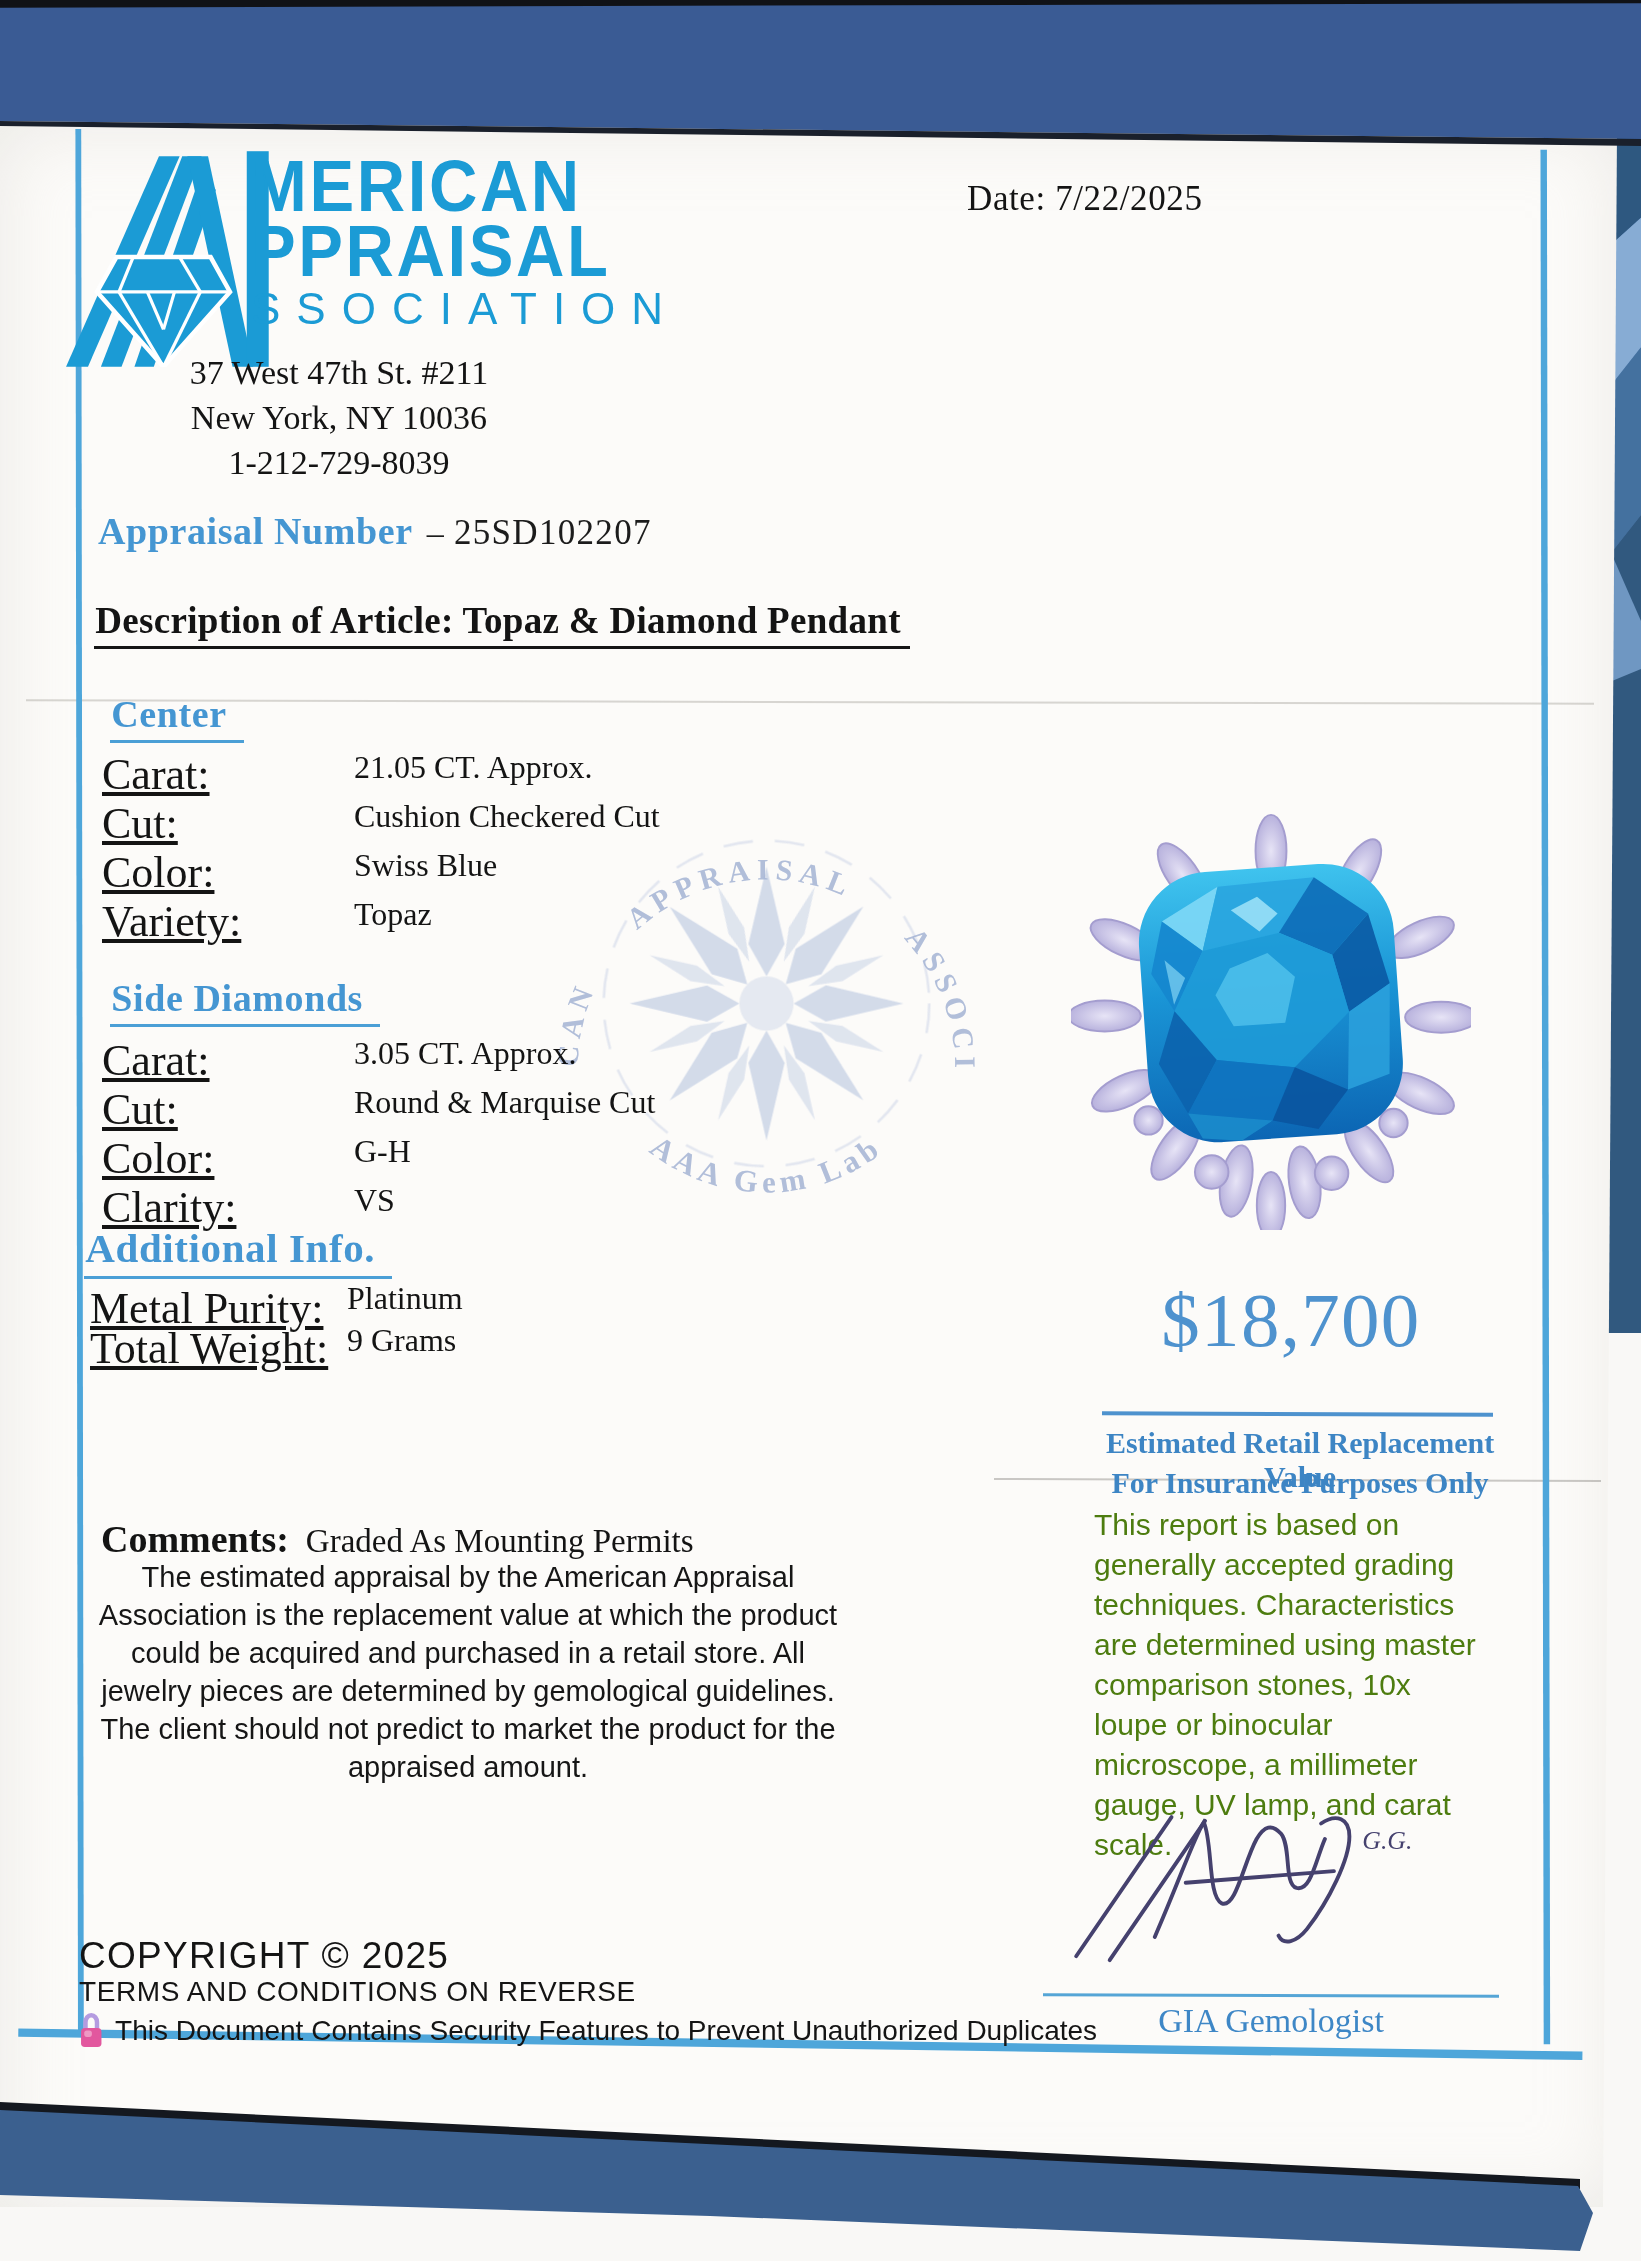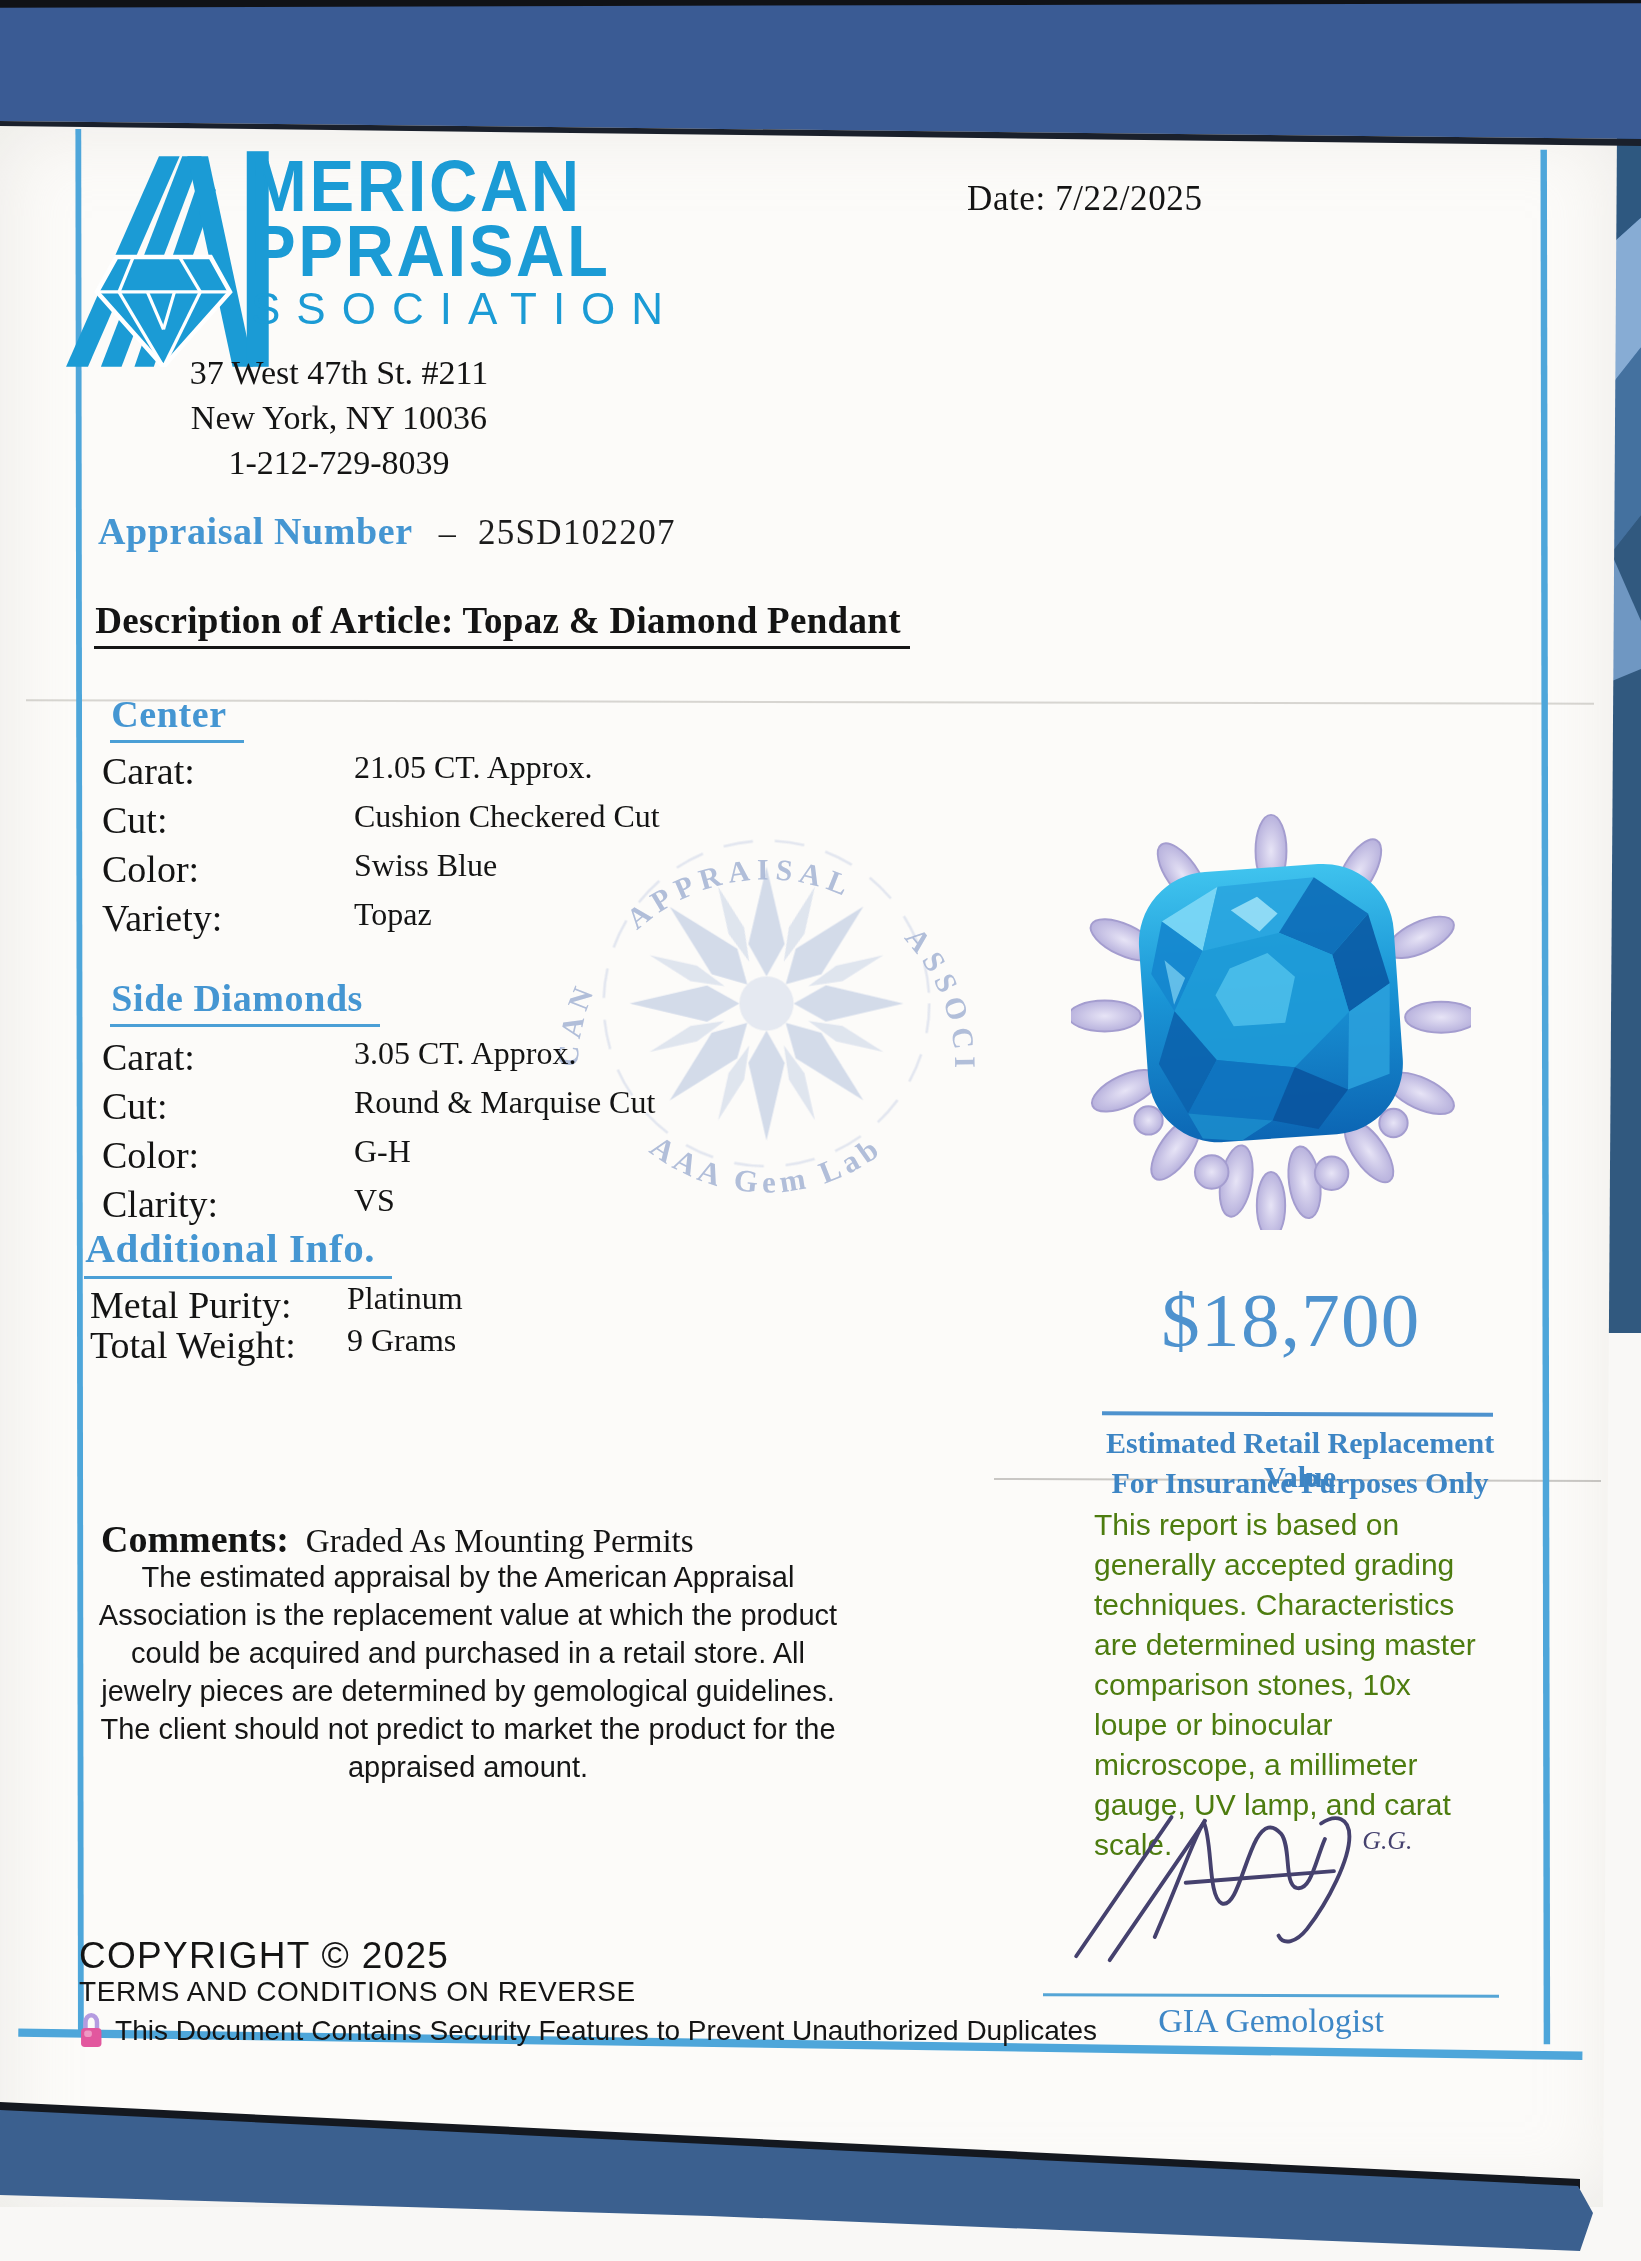--- a/index.html
+++ b/index.html
@@ -24,21 +24,21 @@
   .sans{font-family:"Liberation Sans",sans-serif;}
   .date{font-size:35px;letter-spacing:0.6px;}
   .addr{width:426px;text-align:center;font-size:34px;line-height:45px;}
   .appr-line{display:flex;align-items:baseline;}
   .appr-label{font-size:38px;font-weight:bold;color:#4596d2;letter-spacing:0.6px;}
   .appr-sep{font-size:34px;color:#1c1c1c;margin-left:14px;}
   .appr-value{font-size:35px;color:#1c1c1c;margin-left:10.3px;letter-spacing:1.3px;}
   .descr{font-size:37px;font-weight:bold;border-bottom:3.9px solid #151515;padding:0 9px 3.9px 1.3px;letter-spacing:0.3px;}
   .sec-head{display:inline-block;font-size:38px;font-weight:bold;color:#4596d2;border-bottom:3.2px solid #4b9fd6;padding:0 17px 3.9px 1.3px;letter-spacing:0.6px;}
   .sec-head.big{font-size:41px;}
-  .row-label{font-size:38px;}
+  .row-label{font-size:44px;text-decoration:underline;}
   .row-value{font-size:32px;}
   .amount{width:400px;text-align:center;font-size:77px;color:#4e92ce;letter-spacing:1.3px;}
   .val-line{height:3.9px;background:#4e92ce;}
   .val-cap{width:426px;text-align:center;font-size:30px;font-weight:bold;color:#3d85c4;}
   .comments-line{display:flex;align-items:baseline;margin-top:40px;}
   .comments-label{font-size:38px;font-weight:bold;}
   .comments-sum{font-size:33px;margin-left:17px;}
   .body-par{font-size:29px;line-height:38px;color:#161616;}
   .note-par{font-size:30px;line-height:40px;color:#4d7c0f;}
   .copyright{font-size:37px;letter-spacing:1.3px;}
@@ -112,21 +112,21 @@
   </div>
 
   <div class="abs date serif" style="left:967px;top:179px;">Date: 7/22/2025</div>
 
   <div class="abs addr serif" style="left:126px;top:350px;">
     <div>37 West 47th St. #211</div>
     <div>New York, NY 10036</div>
     <div>1-212-729-8039</div>
   </div>
 
-  <div class="abs appr-line" style="left:98px;top:509px;gap:12px;">
+  <div class="abs appr-line" style="left:98px;top:509px;">
     <span class="appr-label serif">Appraisal Number</span>
     <span class="appr-sep serif">–</span>
     <span class="appr-value serif">25SD102207</span>
   </div>
 
   <div class="abs descr serif" style="left:94px;top:599px;">Description of Article: Topaz &amp; Diamond Pendant</div>
 
   <div class="abs sec-head" style="left:110px;top:692px;">Center</div>
   <div class="abs row-label" style="left:102px;top:749px;">Carat:</div>
   <div class="abs row-value" style="left:354px;top:749px;">21.05 CT. Approx.</div>

